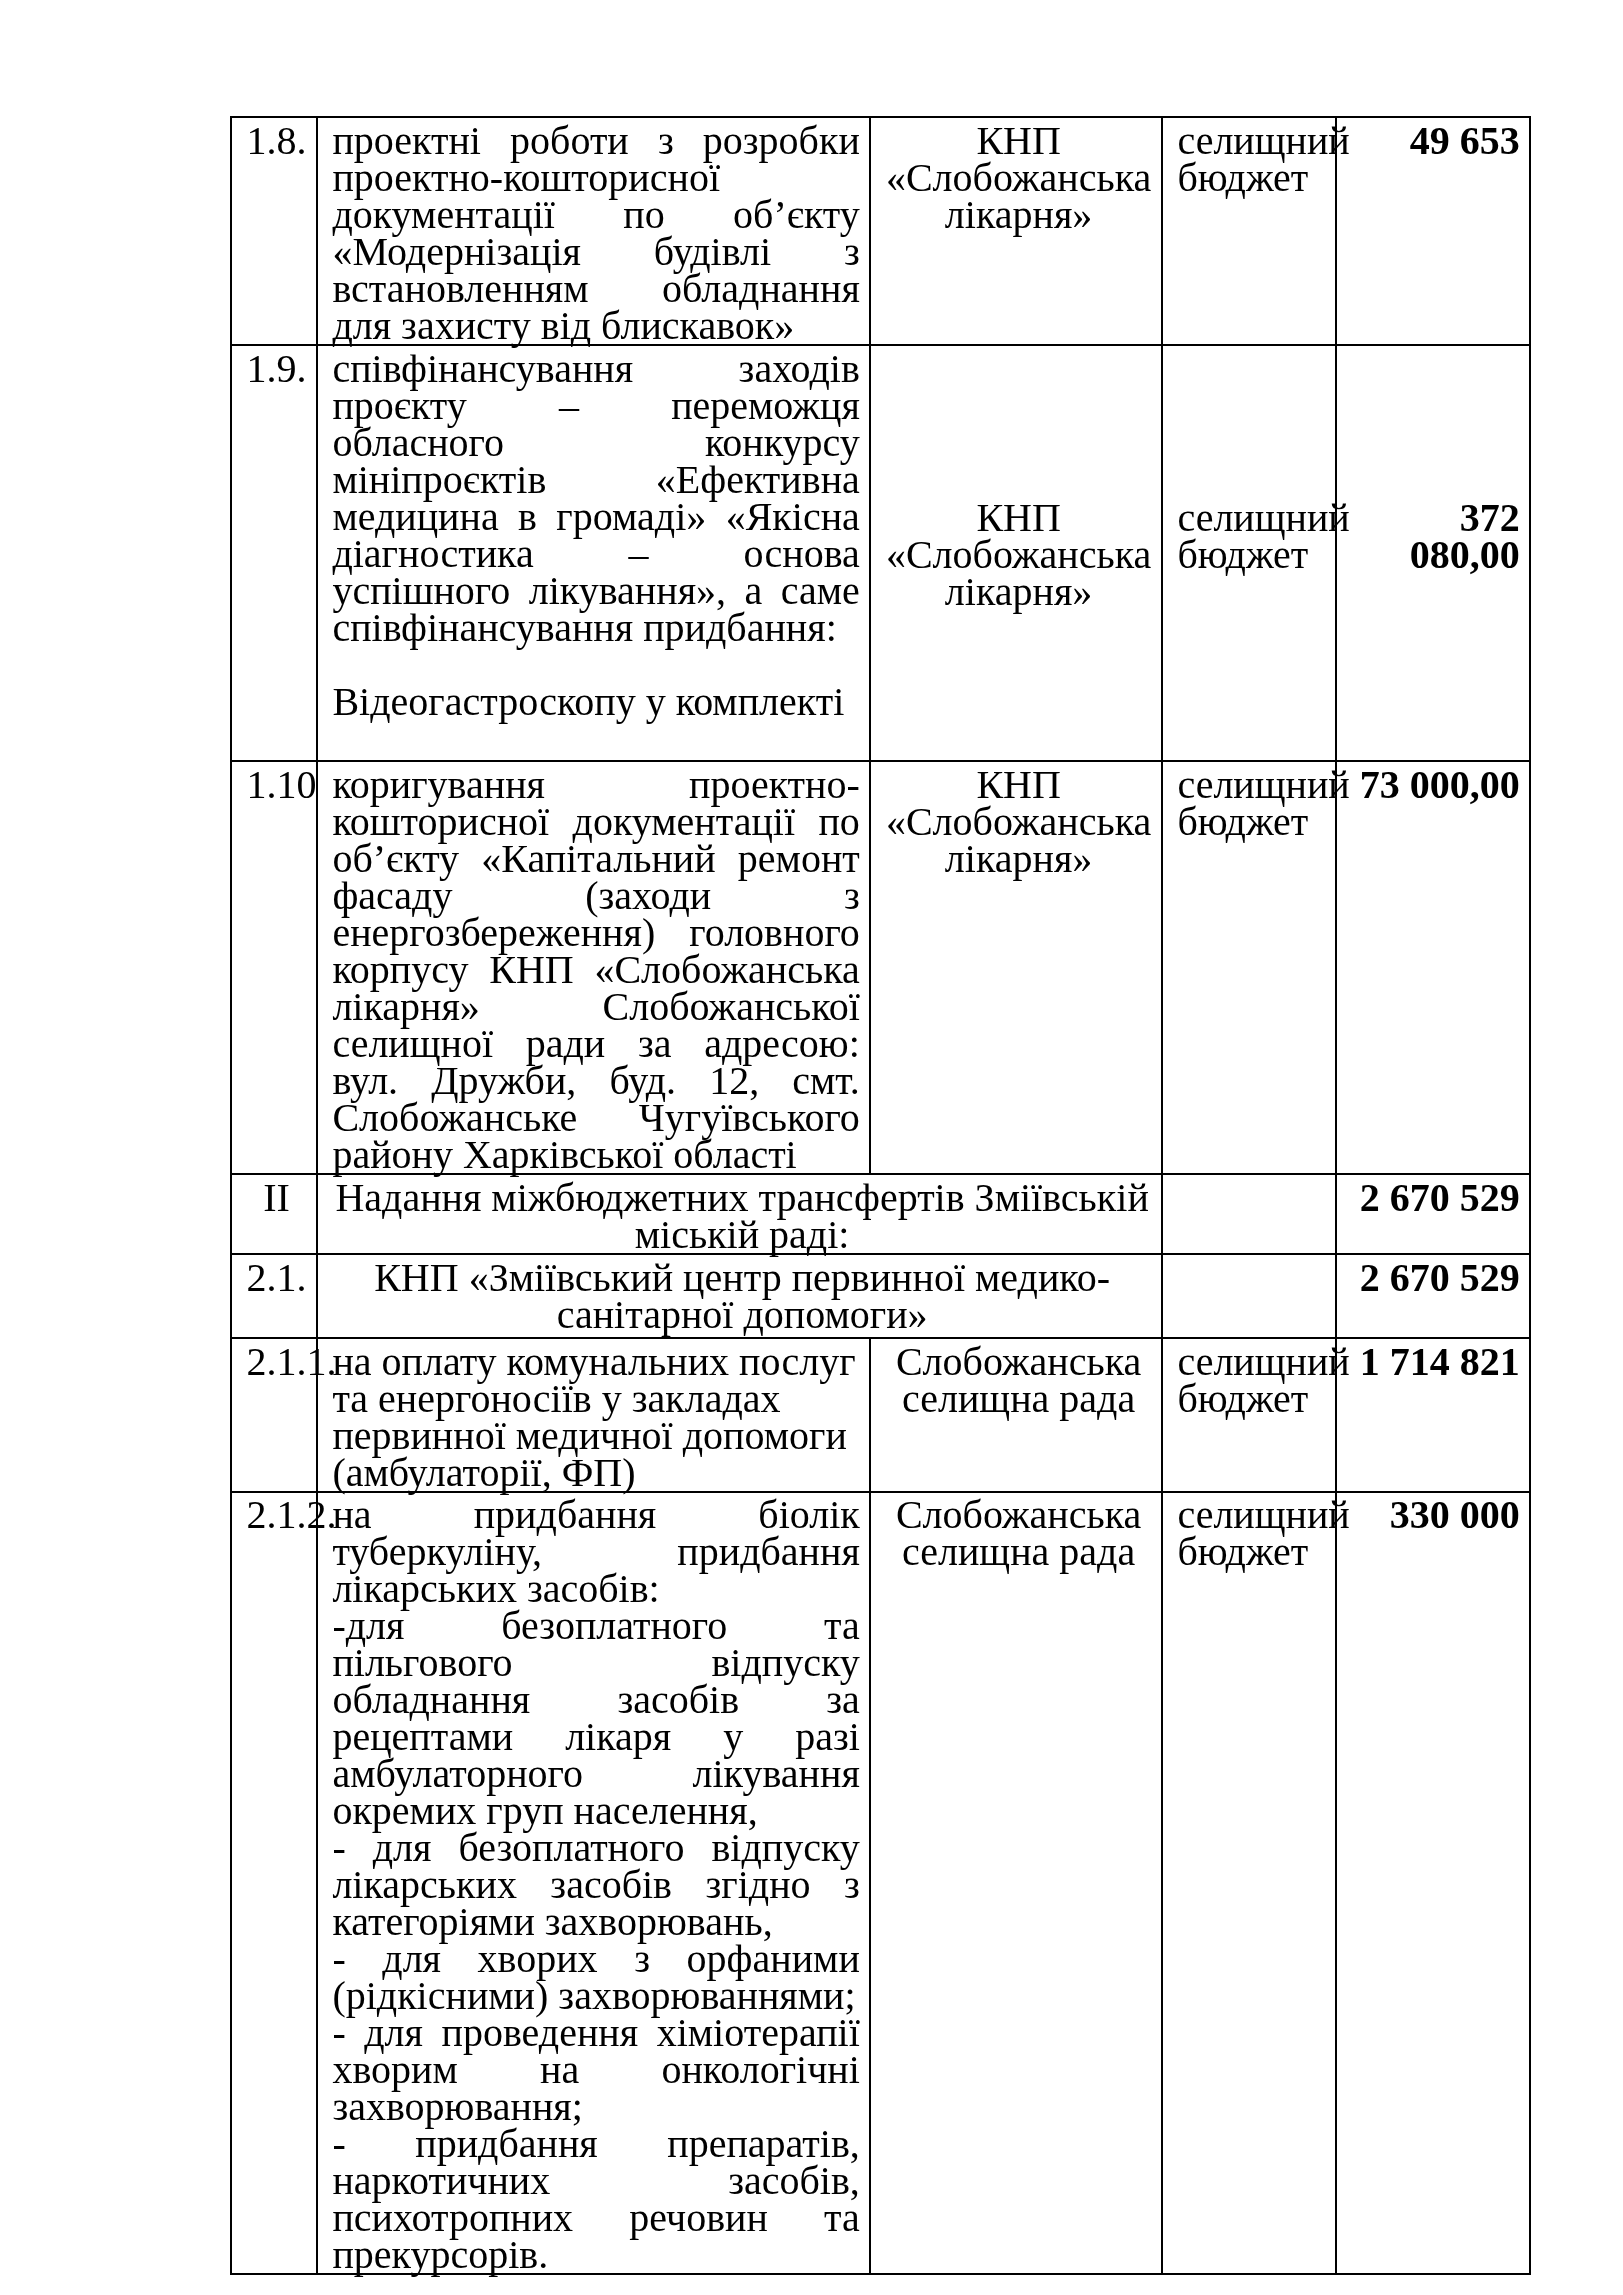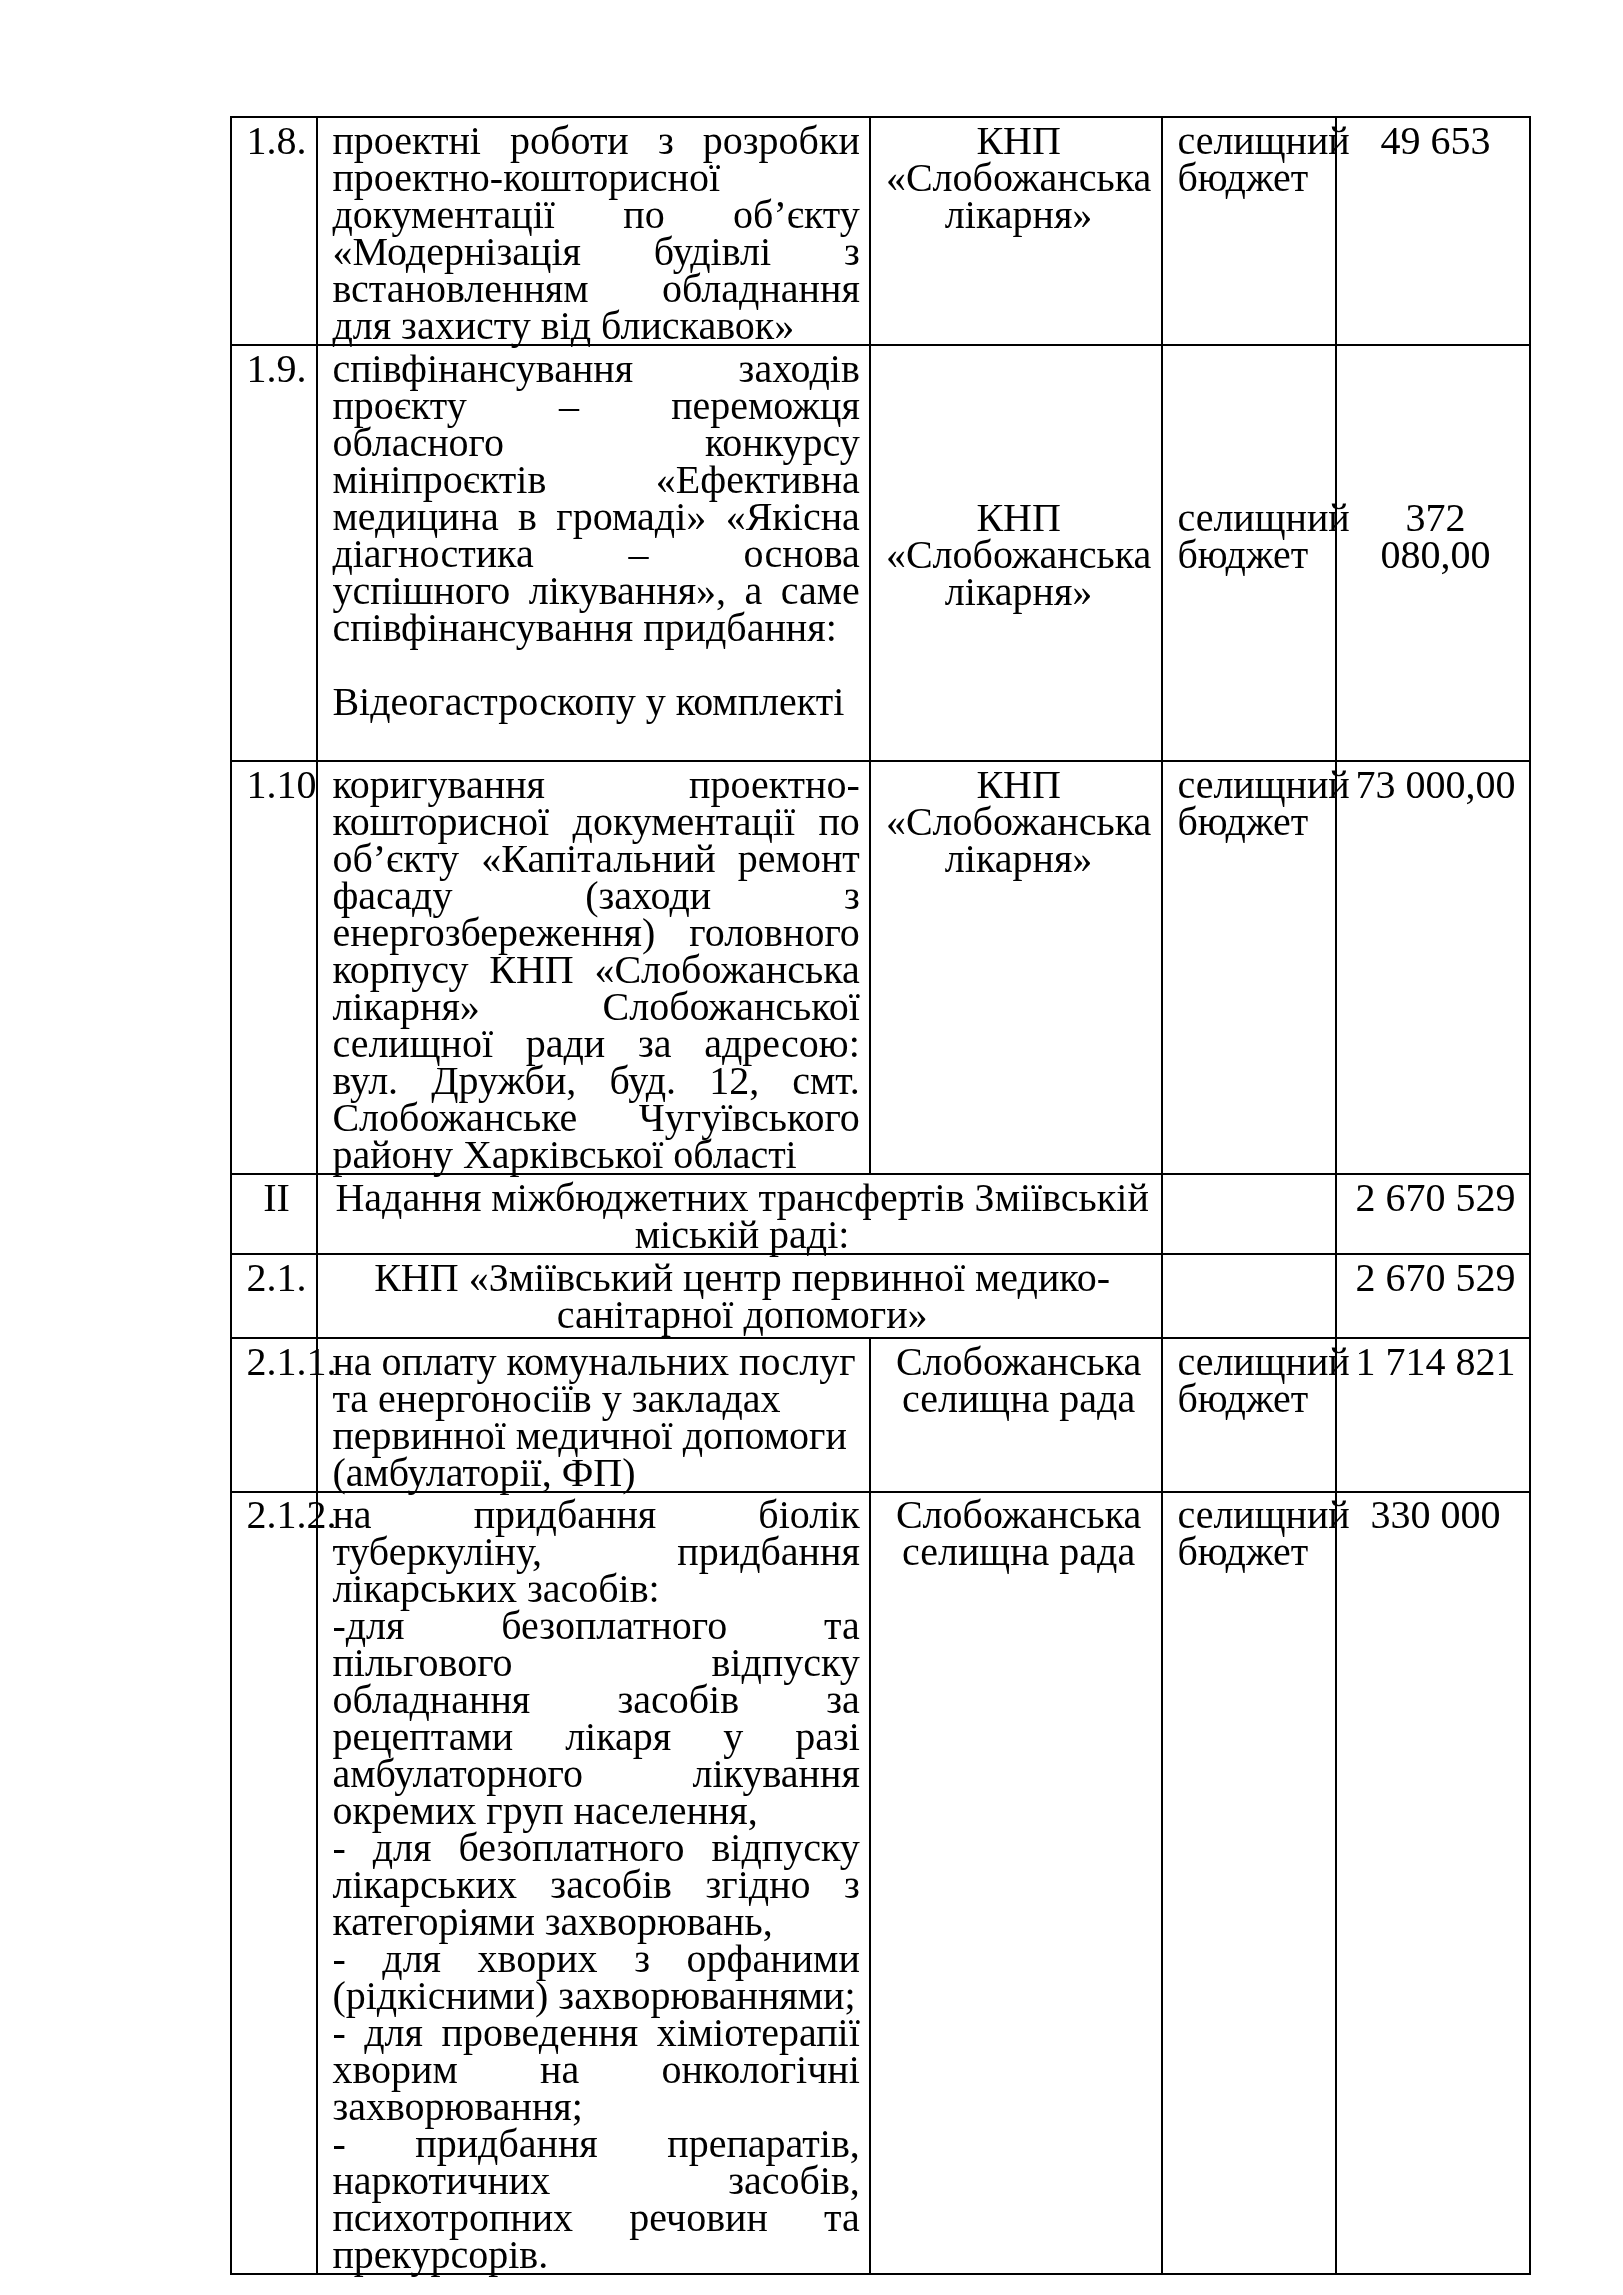--- a/index.html
+++ b/index.html
@@ -17,21 +17,21 @@
   table.plan td {
     border: 2px solid #000;
     vertical-align: top;
     padding: 3.9px 9.2px 0 14.4px;
     box-sizing: border-box;
   }
   td.num { text-align: center; padding-left: 3.9px; padding-right: 3.9px; }
   td.desc { text-align: justify; text-align-last: left; hyphens: none; }
   td.exec { text-align: center; padding-left: 6.5px; padding-right: 6.5px; }
   td.src  { text-align: left; padding-left: 14.4px; border-radius: 10px; }
-  td.sum  { text-align: center; padding-left: 5.2px; padding-right: 5.2px; }
+  td.sum  { text-align: right; padding-left: 5.2px; padding-right: 5.2px; font-weight: bold; }
   td.merged { text-align: center; padding-left: 13px; padding-right: 13px; border-radius: 24px; }
   .line { display: block; }
   .gap { display: block; height: 37px; }
   .spacer-top { display: block; }
 </style>
 </head>
 <body>
 
 <div class="page">
   <table class="plan">

